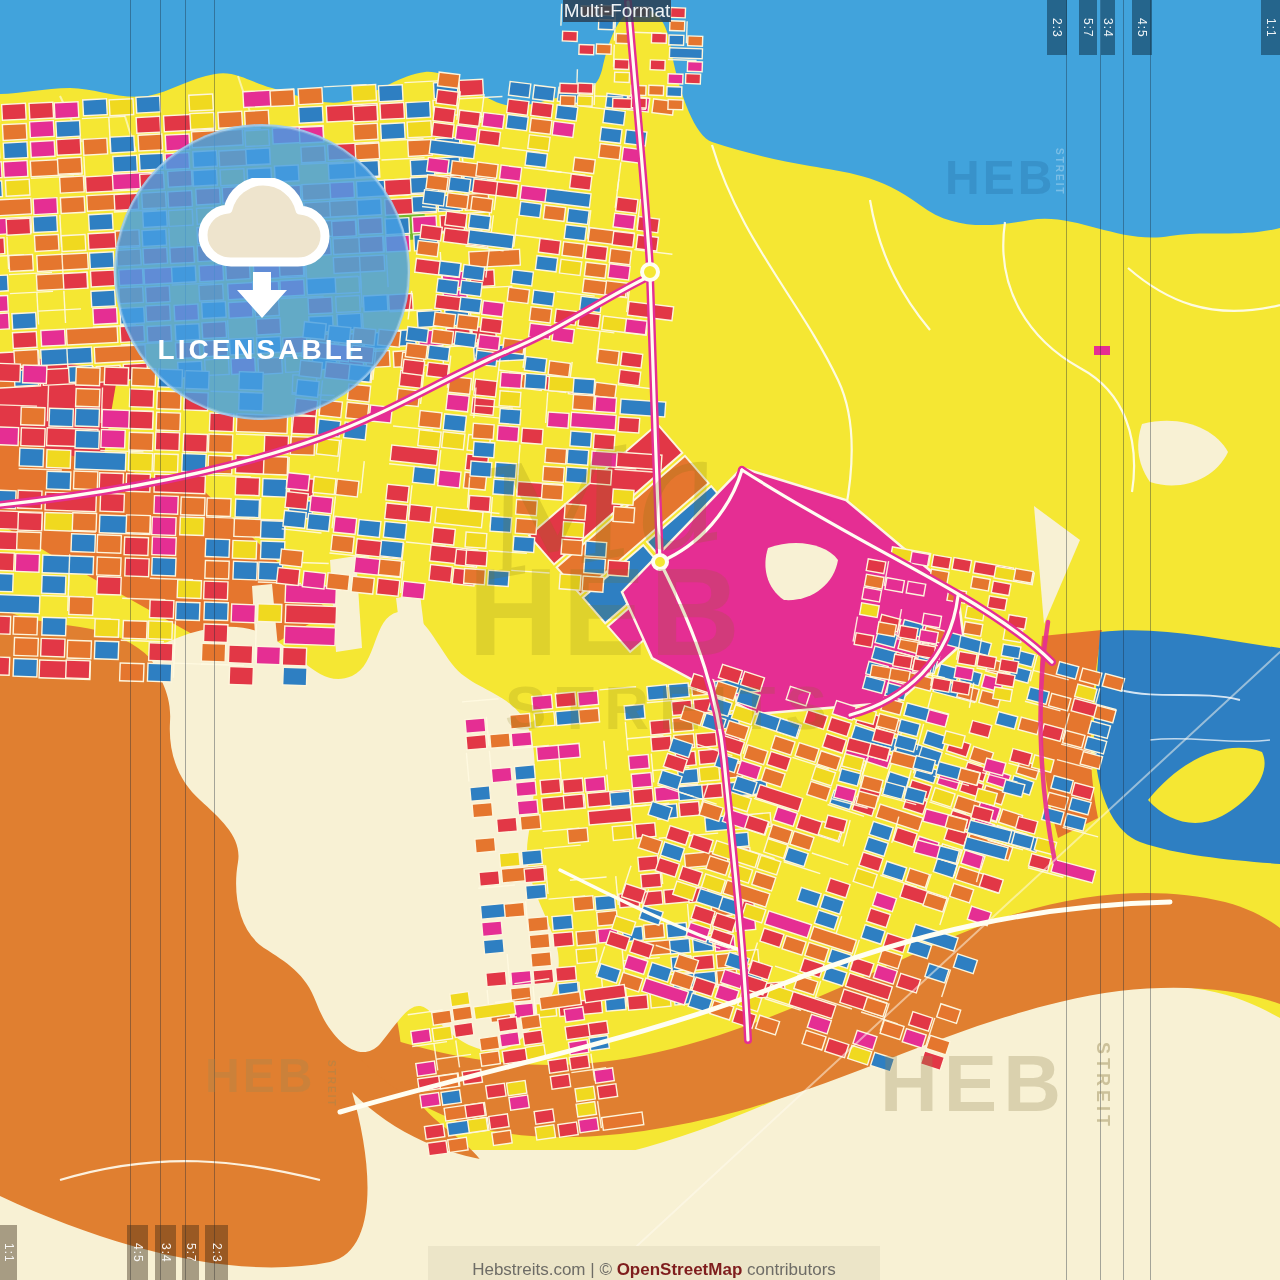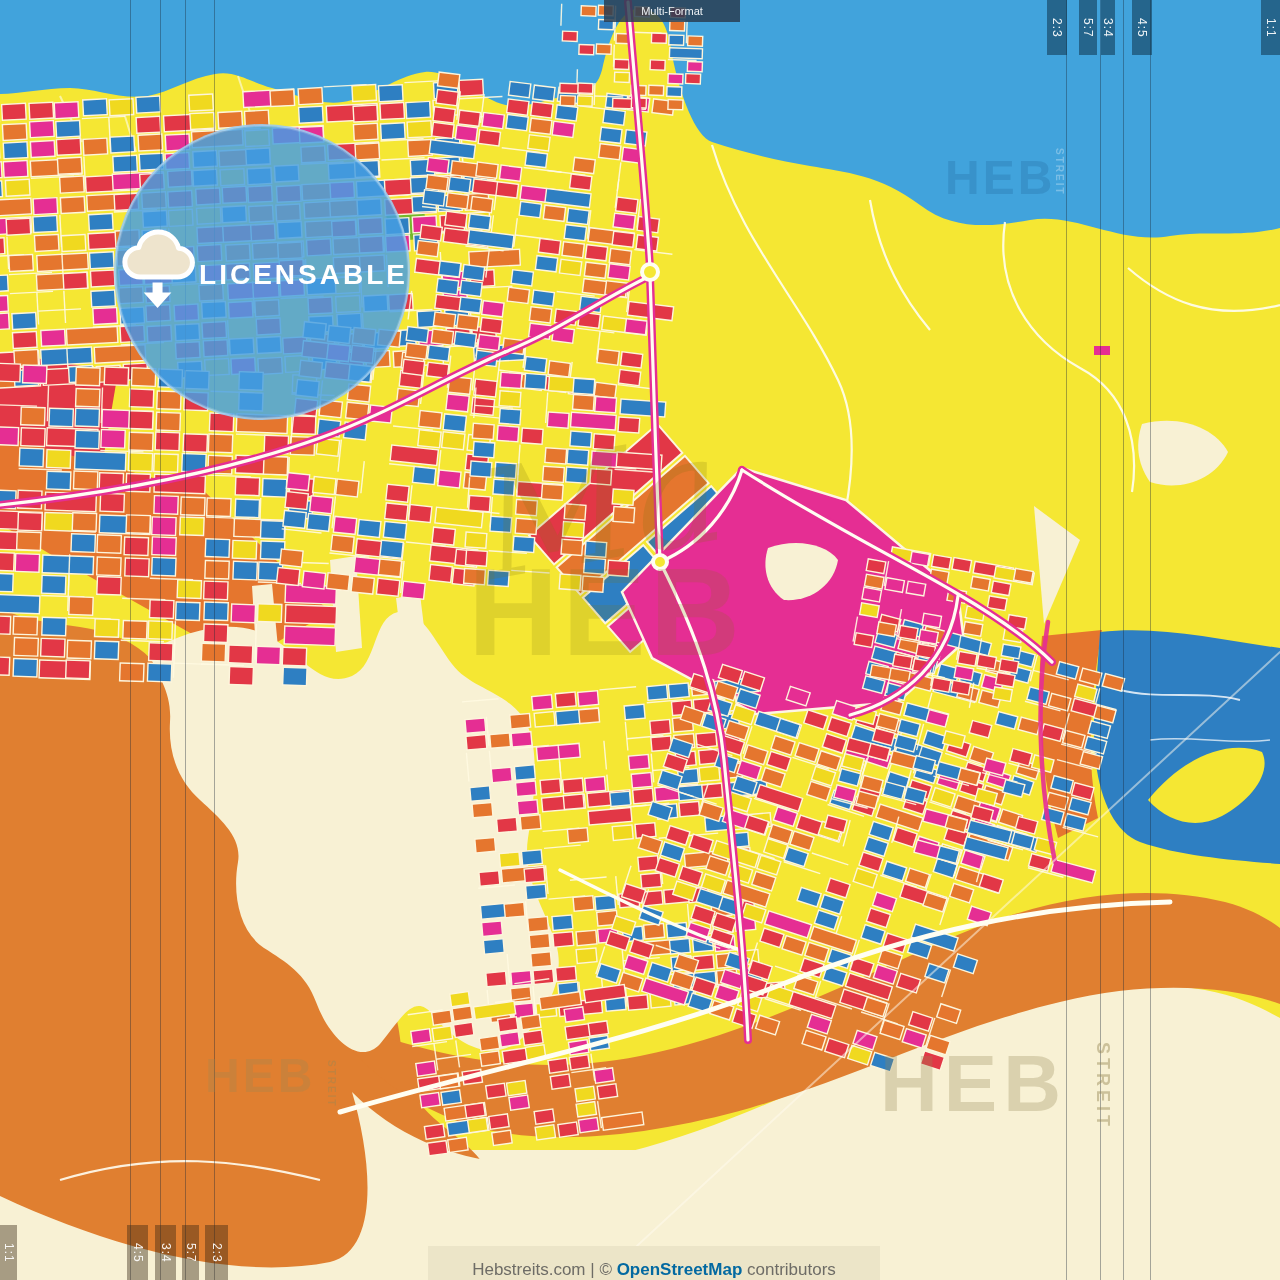--- a/index.html
+++ b/index.html
@@ -9,45 +9,45 @@
   #map-svg{position:absolute;left:0;top:0;width:1280px;height:1280px;display:block;}
 
   .cropline{position:absolute;top:0;width:1px;height:1280px;background:rgba(25,40,55,.38);}
 
   .ratio{position:absolute;display:flex;align-items:center;justify-content:center;
          font-size:12px;color:rgba(255,255,255,.92);}
   .ratio span{writing-mode:vertical-rl;letter-spacing:1px;}
   .ratio.top{top:0;height:55px;background:rgba(10,40,60,.5);}
   .ratio.bottom{top:1225px;height:55px;background:rgba(55,38,18,.42);}
 
-  .format-label{position:absolute;left:563px;top:0;width:136px;height:22px;
-    background:rgba(42,62,82,.85);color:#eef2f5;font-size:11px;
-    display:flex;align-items:center;justify-content:center;margin-left:41px;}
+  .format-label{position:absolute;left:563px;top:0;width:108px;height:22px;
+    background:rgba(42,62,82,.85);color:#eef2f5;font-size:19px;
+    display:flex;align-items:center;justify-content:center;}
 
   .badge{position:absolute;left:114px;top:124px;width:292px;height:292px;border-radius:50%;
     background:rgba(70,158,226,.84);border:2px solid rgba(255,255,255,.42);
     box-shadow:0 0 0 1px rgba(255,255,255,.15) inset;
-    display:flex;flex-direction:row;align-items:center;justify-content:center;}
+    display:flex;flex-direction:column;align-items:center;justify-content:center;}
   .badge-label{color:#fff;font-weight:bold;font-size:28px;letter-spacing:3px;margin-top:6px;}
 
   .wm{position:absolute;font-weight:bold;white-space:nowrap;pointer-events:none;}
   .wm.script{font-family:"DejaVu Serif",serif;font-style:italic;font-weight:normal;}
   .wm.vert{writing-mode:vertical-rl;}
 
   .map-title{position:absolute;left:390px;top:1096px;width:520px;text-align:center;
     font-family:"DejaVu Serif",serif;font-style:italic;font-weight:bold;color:#e2434e;
     text-shadow:-3px 0 #f7efd0,3px 0 #f7efd0,0 -3px #f7efd0,0 3px #f7efd0,
       -2px -2px #f7efd0,2px 2px #f7efd0,-2px 2px #f7efd0,2px -2px #f7efd0,0 0 10px #f7efd0;}
   .map-title .city{font-size:57px;line-height:60px;}
   .map-title .country{font-size:40px;line-height:46px;}
 
   .footer{position:absolute;left:428px;top:1246px;width:452px;height:34px;
     background:rgba(235,228,199,.97);color:#6e6c66;font-size:17px;
     display:flex;align-items:flex-end;justify-content:center;white-space:pre;}
-  .footer b{font-weight:bold;color:#0369a1;margin-top:27px;}
+  .footer b{font-weight:bold;color:#7f1d1d;margin-top:27px;}
 </style>
 </head>
 <body>
 
 <div id="stage">
 
   <svg id="map-svg" viewBox="0 0 1280 1280" preserveAspectRatio="none">
 
     <rect x="0" y="0" width="1280" height="1280" fill="#f8f1d4"></rect>
 
@@ -1555,20 +1555,21 @@
   <div class="cropline" style="left:160px"></div>
   <div class="cropline" style="left:185px"></div>
   <div class="cropline" style="left:214px"></div>
   <div class="cropline" style="left:1066px"></div>
   <div class="cropline" style="left:1100px"></div>
   <div class="cropline" style="left:1123px"></div>
   <div class="cropline" style="left:1150px"></div>
 
   <div class="wm script" style="left:480px;top:420px;font-size:150px;color:rgba(125,115,15,.20);transform:rotate(-10deg);">Ma</div>
   <div class="wm" style="left:468px;top:540px;font-size:125px;letter-spacing:4px;color:rgba(125,115,15,.18);">HEB</div>
+  <div class="wm" style="left:505px;top:672px;font-size:62px;letter-spacing:10px;color:rgba(125,115,15,.18);">STREITS</div>
   <div class="wm" style="left:945px;top:150px;font-size:48px;letter-spacing:3px;color:rgba(10,60,110,.16);">HEB</div>
   <div class="wm vert" style="left:1054px;top:148px;font-size:10px;letter-spacing:2px;color:rgba(255,255,255,.3);">STREIT</div>
   <div class="wm" style="left:880px;top:1038px;font-size:80px;letter-spacing:6px;color:rgba(150,135,85,.30);">HEB</div>
   <div class="wm vert" style="left:1092px;top:1042px;font-size:18px;letter-spacing:4px;color:rgba(150,135,85,.45);">STREIT</div>
   <div class="wm" style="left:205px;top:1048px;font-size:48px;letter-spacing:3px;color:rgba(150,135,85,.28);">HEB</div>
   <div class="wm vert" style="left:326px;top:1060px;font-size:10px;letter-spacing:2px;color:rgba(150,135,85,.4);">STREIT</div>
 
   <div class="ratio top" style="left:1047px;width:20px">
       <span>2:3</span>
     </div>

